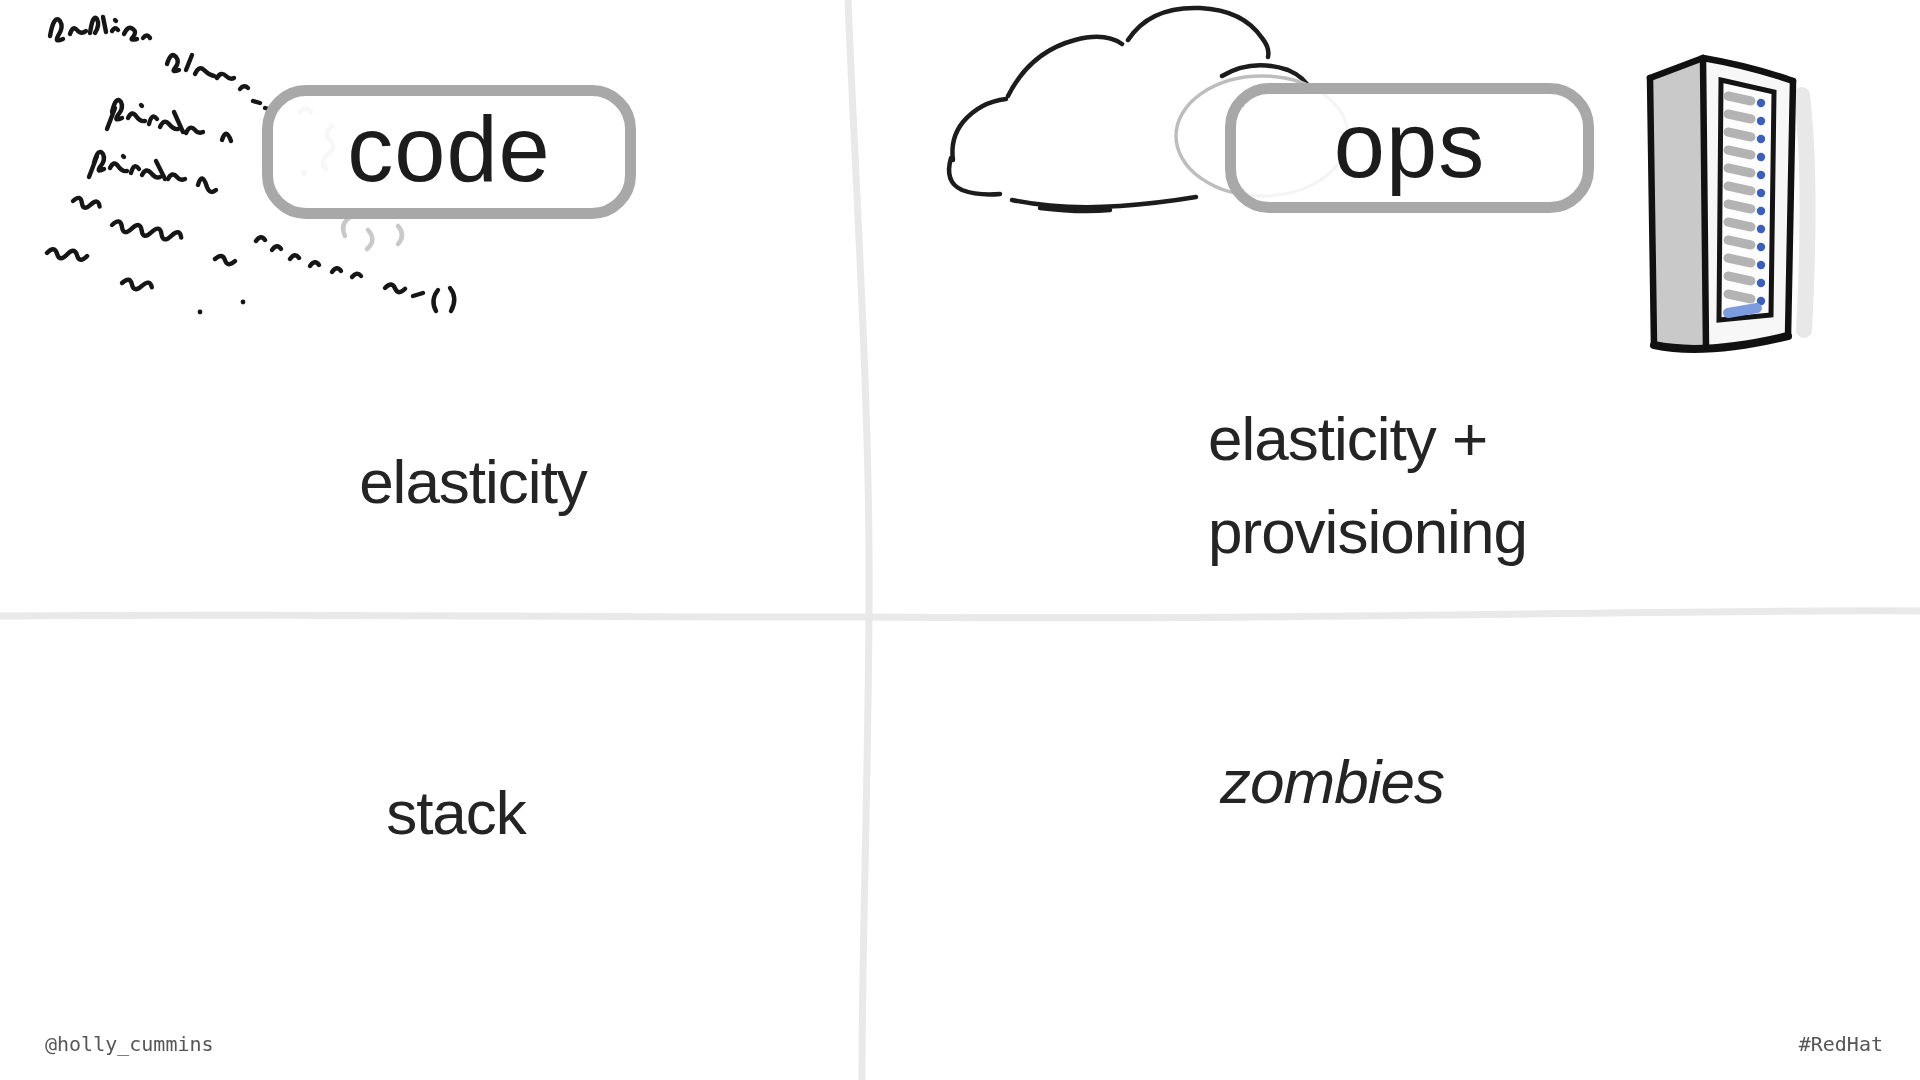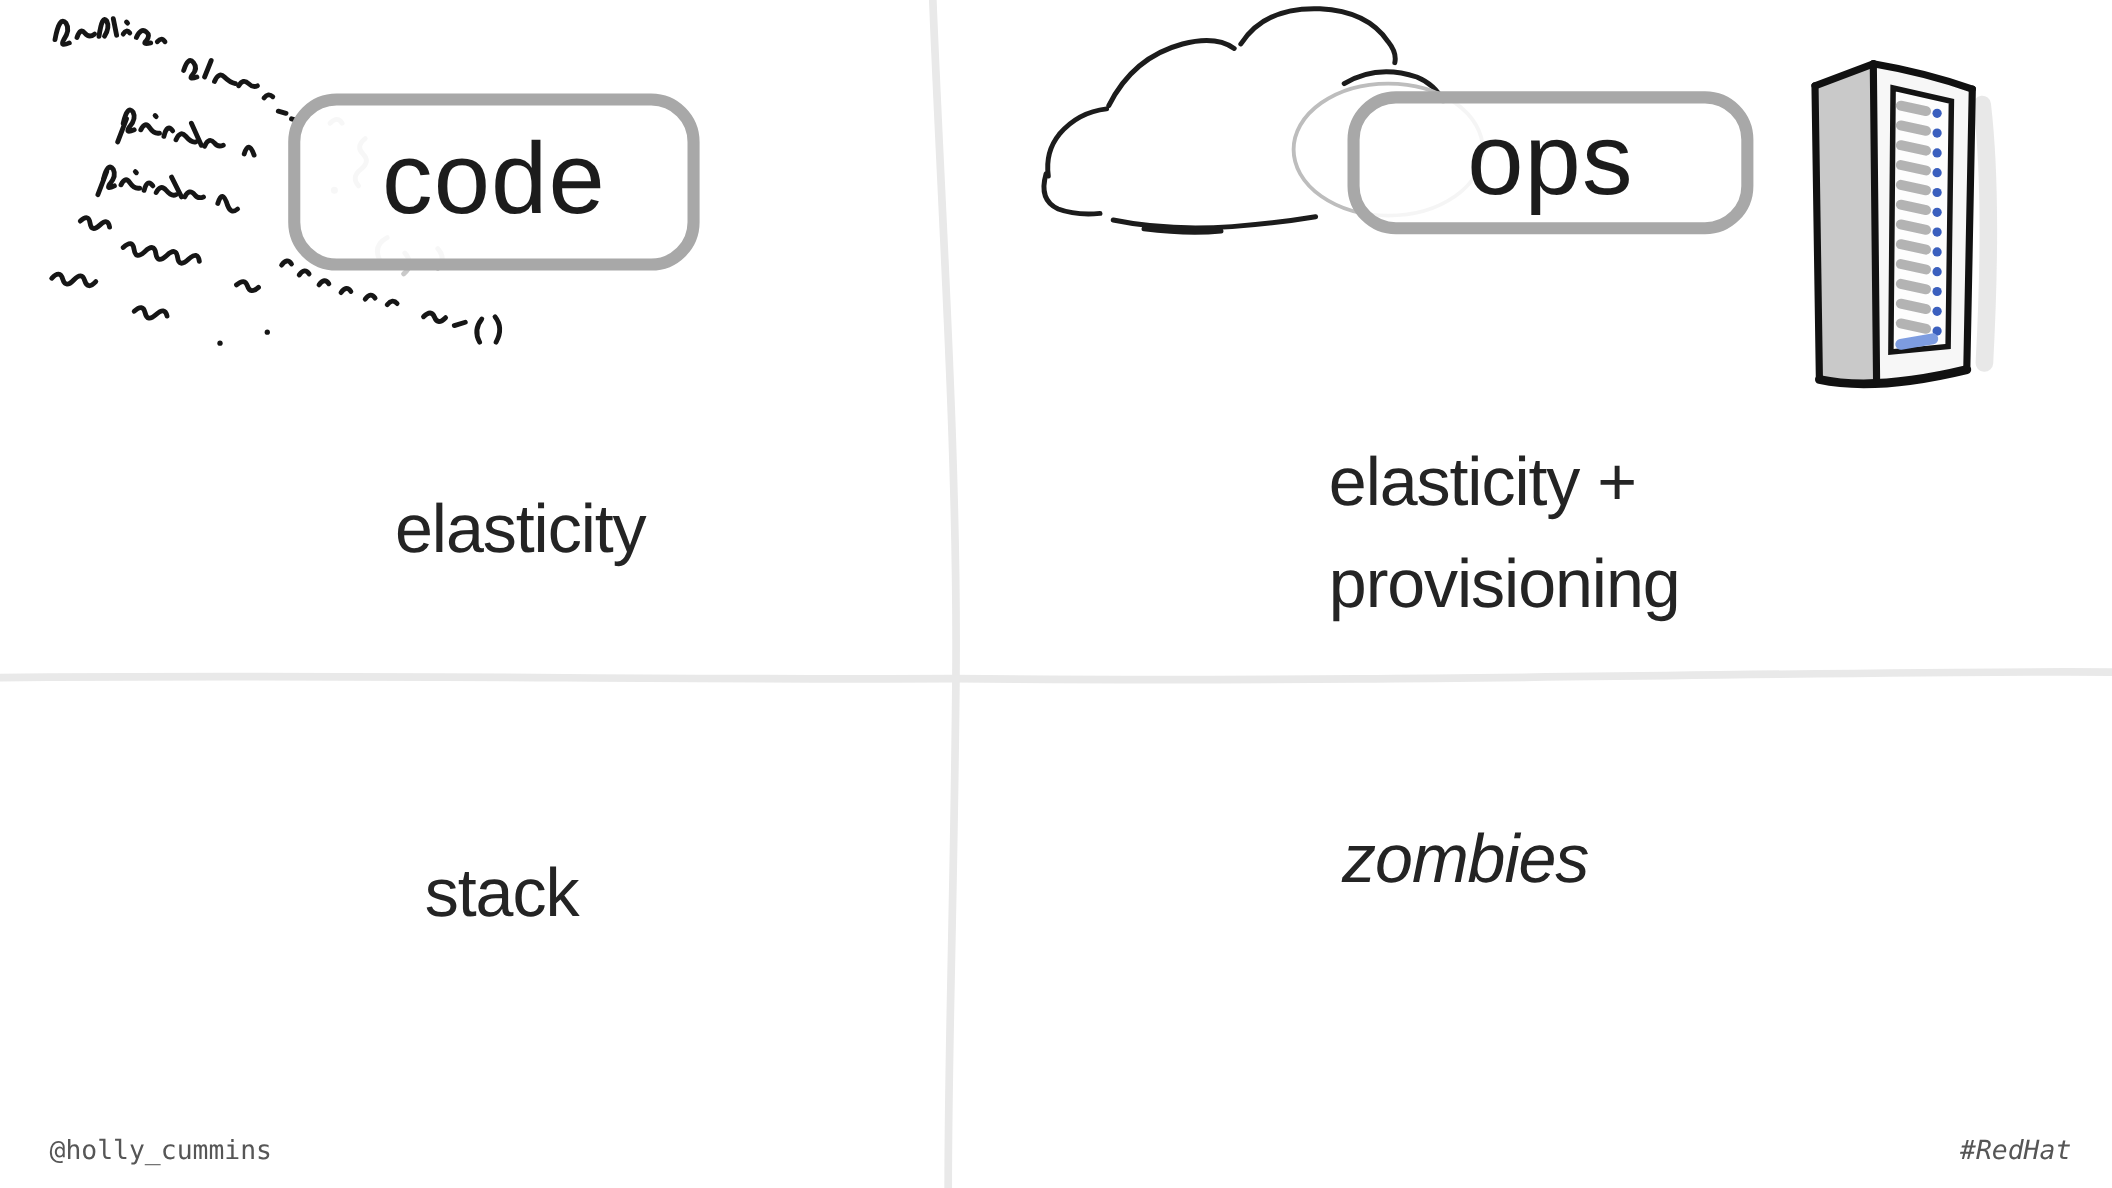--- a/index.html
+++ b/index.html
@@ -12,21 +12,21 @@
   }
   .sketch-layer{position:absolute;left:0;top:0;width:1920px;height:1080px;}
   .label-box{
     position:absolute;
     border:11px solid #a8a8a8;
     border-radius:44px;
     background:rgba(255,255,255,0.85);
     display:flex;align-items:center;justify-content:center;
     box-sizing:border-box;
   }
-  .box-code{left:262px;top:85px;width:374px;height:161px;}
+  .box-code{left:262px;top:85px;width:374px;height:134px;}
   .box-ops{left:1225px;top:83px;width:369px;height:130px;}
   .box-label{
     font-size:92px;
     font-weight:300;
     letter-spacing:1px;
     color:#1c1c1c;
     line-height:1;
     padding-bottom:6px;
   }
   .caption{
@@ -42,27 +42,27 @@
   .caption-stack{left:456px;top:812px;}
   .caption-zombies{left:1332px;top:781px;font-style:italic;}
   .caption-elasticity{
     left:1208px;top:392px;
     line-height:93px;
     text-align:left;
   }
   .footer-text{
     position:absolute;
     font-family:"DejaVu Sans Mono","Liberation Mono",monospace;
-    font-size:24px;
+    font-size:20px;
     color:#565656;
     top:1032px;
     white-space:nowrap;
   }
   .footer-left{left:45px;}
-  .footer-right{right:37px;font-style:italic;}
+  .footer-right{right:37px;}
 </style>
 </head>
 <body>
 
 <div class="slide">
 
   <svg class="sketch-layer" viewBox="0 0 1920 1080">
 
     <g stroke="#e9e9e9" stroke-width="7" fill="none" stroke-linecap="round">
       <path d="M848,0 C856,200 871,420 869,620 C867,830 862,950 862,1080"></path>

